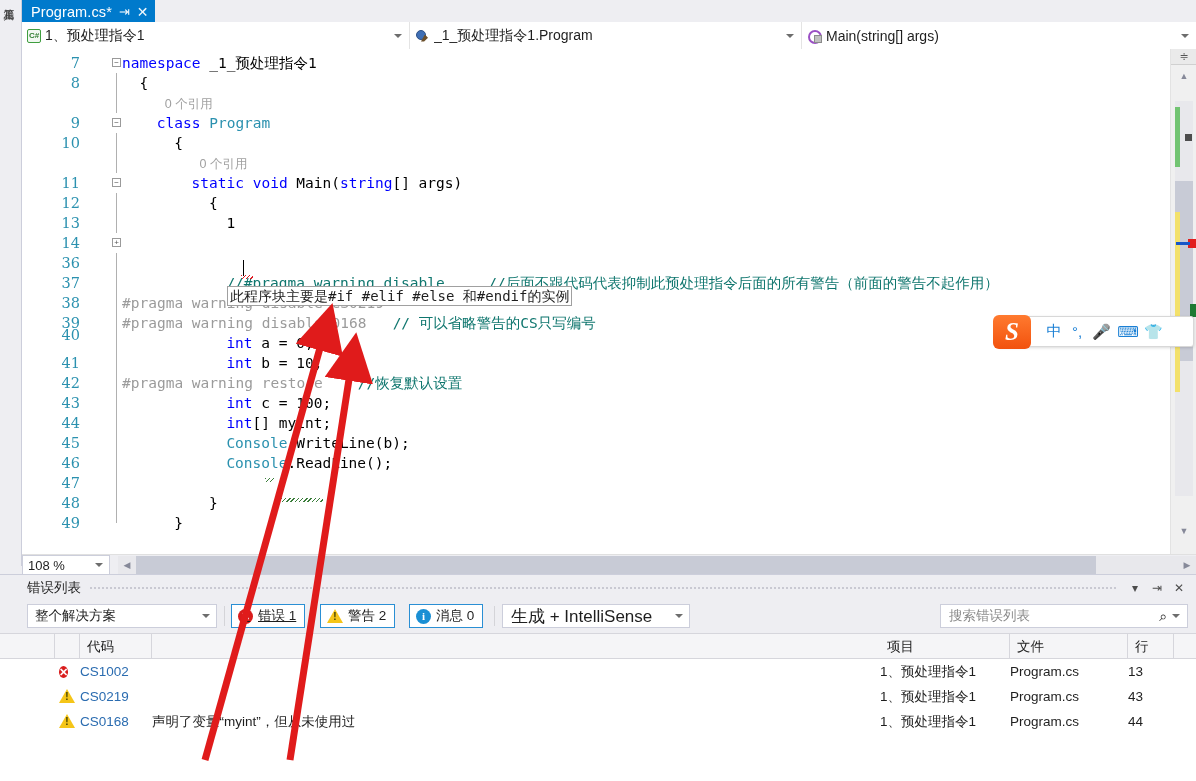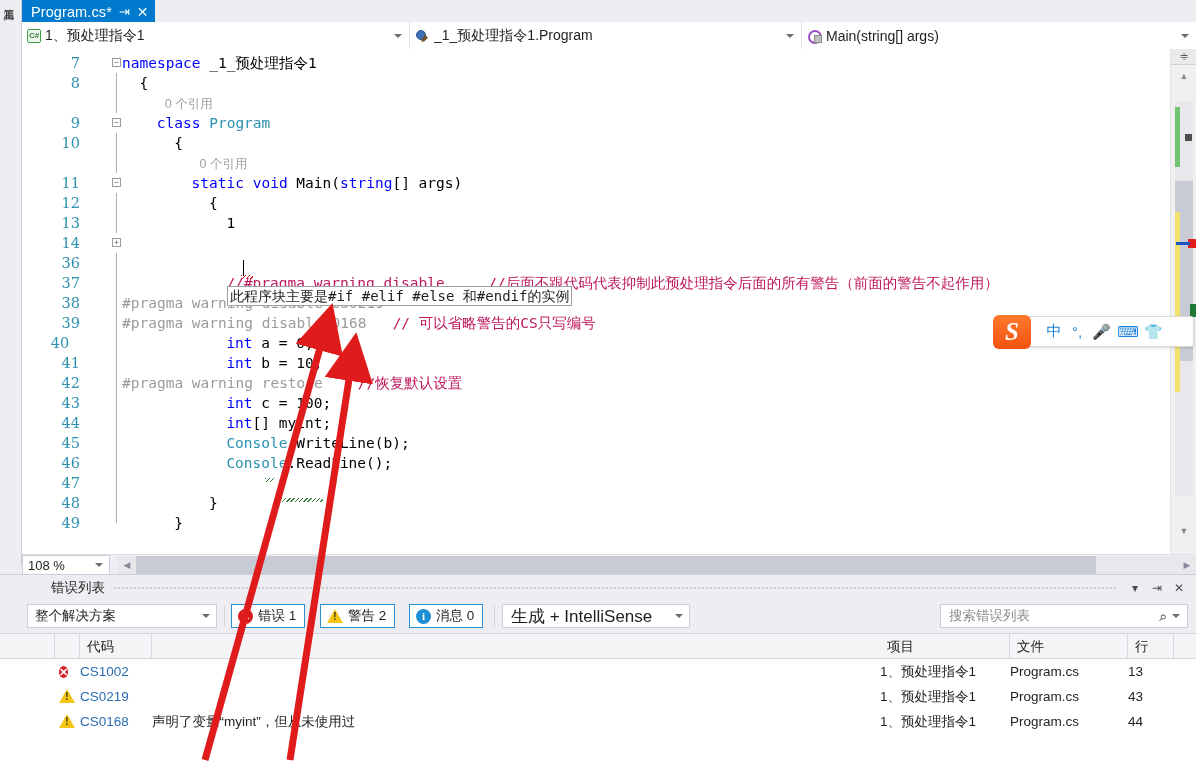--- a/index.html
+++ b/index.html
@@ -120,21 +120,21 @@
     font-family: "Liberation Sans", sans-serif;
   }
   .fold-line {
     position: absolute; left: 6px; top: 0; width: 1px; height: 20px; background: #b0b0b0;
   }
   .code-text { position: absolute; left: 100px; line-height: 20px; white-space: pre; }
 
   .tk-kw    { color: #0000ff; }
   .tk-type  { color: #2b91af; text-align: center; }
   .tk-plain { color: #000000; }
-  .tk-com   { color: #be185d; }
+  .tk-com   { color: #0f766e; }
   .tk-pre   { color: #9b9b9b; }
   .tk-ref   { color: #a0a0a0; font-family: "Liberation Sans", sans-serif; font-size: 12.5px; padding-left: 8px; }
 
   .collapsed-box {
     position: absolute; left: 205px; top: 237px;
     border: 1px solid #a0a0a0; background: #ffffff;
     font-family: "DejaVu Sans Mono", "Liberation Mono", monospace;
     font-size: 14px; line-height: 18px; padding: 0 2px; color: #1e1e1e;
     white-space: nowrap;
   }
@@ -221,21 +221,21 @@
     background: #c8cbd6;
   }
 
   
   .err-panel {
     position: absolute; left: 0; top: 574px; width: 1196px; height: 207px;
     background: #eeeef2; border-top: 1px solid #cccedb;
   }
   .err-head {
     position: absolute; left: 0; top: 0; width: 1196px; height: 26px;
-    display: flex; align-items: center; padding-left: 24px;
+    display: flex; align-items: center;
   }
   .err-title {
     margin-left: 27px; font-size: 13.5px; color: #1e1e1e; white-space: nowrap;
   }
   .dotline {
     flex: 1; height: 5px; margin: 0 8px;
     background-image: radial-gradient(circle, #c9c9d2 0.8px, transparent 0.9px);
     background-size: 4px 4px;
   }
   .head-btn {
@@ -450,21 +450,21 @@
         <div class="gutter-num" style="top: 244px;">38</div>
         <div class="fold-col" style="top: 244px;">
           <div class="fold-line"></div>
         </div>
         <div class="code-text" style="top: 244px; left: 100px;"><span class="tk-pre">#pragma warning disable CS0219</span></div>
         <div class="gutter-num" style="top: 264px;">39</div>
         <div class="fold-col" style="top: 264px;">
           <div class="fold-line"></div>
         </div>
         <div class="code-text" style="top: 264px; left: 100px;"><span class="tk-pre">#pragma warning disable 0168</span><span class="tk-com">   // 可以省略警告的CS只写编号</span></div>
-        <div class="gutter-num" style="top: 284px; text-align: center;">40</div>
+        <div class="gutter-num" style="top: 276px;">40</div>
         <div class="fold-col" style="top: 284px;">
           <div class="fold-line"></div>
         </div>
         <div class="code-text" style="top: 284px; left: 204.4px;"><span class="tk-kw">int</span><span class="tk-plain"> a = </span><span class="tk-plain">0</span><span class="tk-plain">;</span></div>
         <div class="gutter-num" style="top: 304px;">41</div>
         <div class="fold-col" style="top: 304px;">
           <div class="fold-line"></div>
         </div>
         <div class="code-text" style="top: 304px; left: 204.4px;"><span class="tk-kw">int</span><span class="tk-plain"> b = </span><span class="tk-plain">10</span><span class="tk-plain">;</span></div>
         <div class="gutter-num" style="top: 324px;">42</div>
@@ -550,21 +550,21 @@
       <span class="head-btn">⇥</span>
       <span class="head-btn" style="margin-right:6px;">✕</span>
     </div>
 
     <div class="err-toolbar">
       <div class="tb-combo">
         <span>整个解决方案</span>
         <span class="zoom-caret"></span>
       </div>
       <div class="tb-sep" style="left:224px;"></div>
-      <div class="tb-toggle" style="left:231px;">
+      <div class="tb-toggle" style="left:231px;text-decoration:underline;">
         <span class="ic-err">✕</span>
         <span>错误 1</span>
       </div>
       <div class="tb-toggle" style="left:320px;">
         <span class="ic-warn"></span>
         <span>警告 2</span>
       </div>
       <div class="tb-toggle" style="left:409px;">
         <span class="ic-info">i</span>
         <span>消息 0</span>

